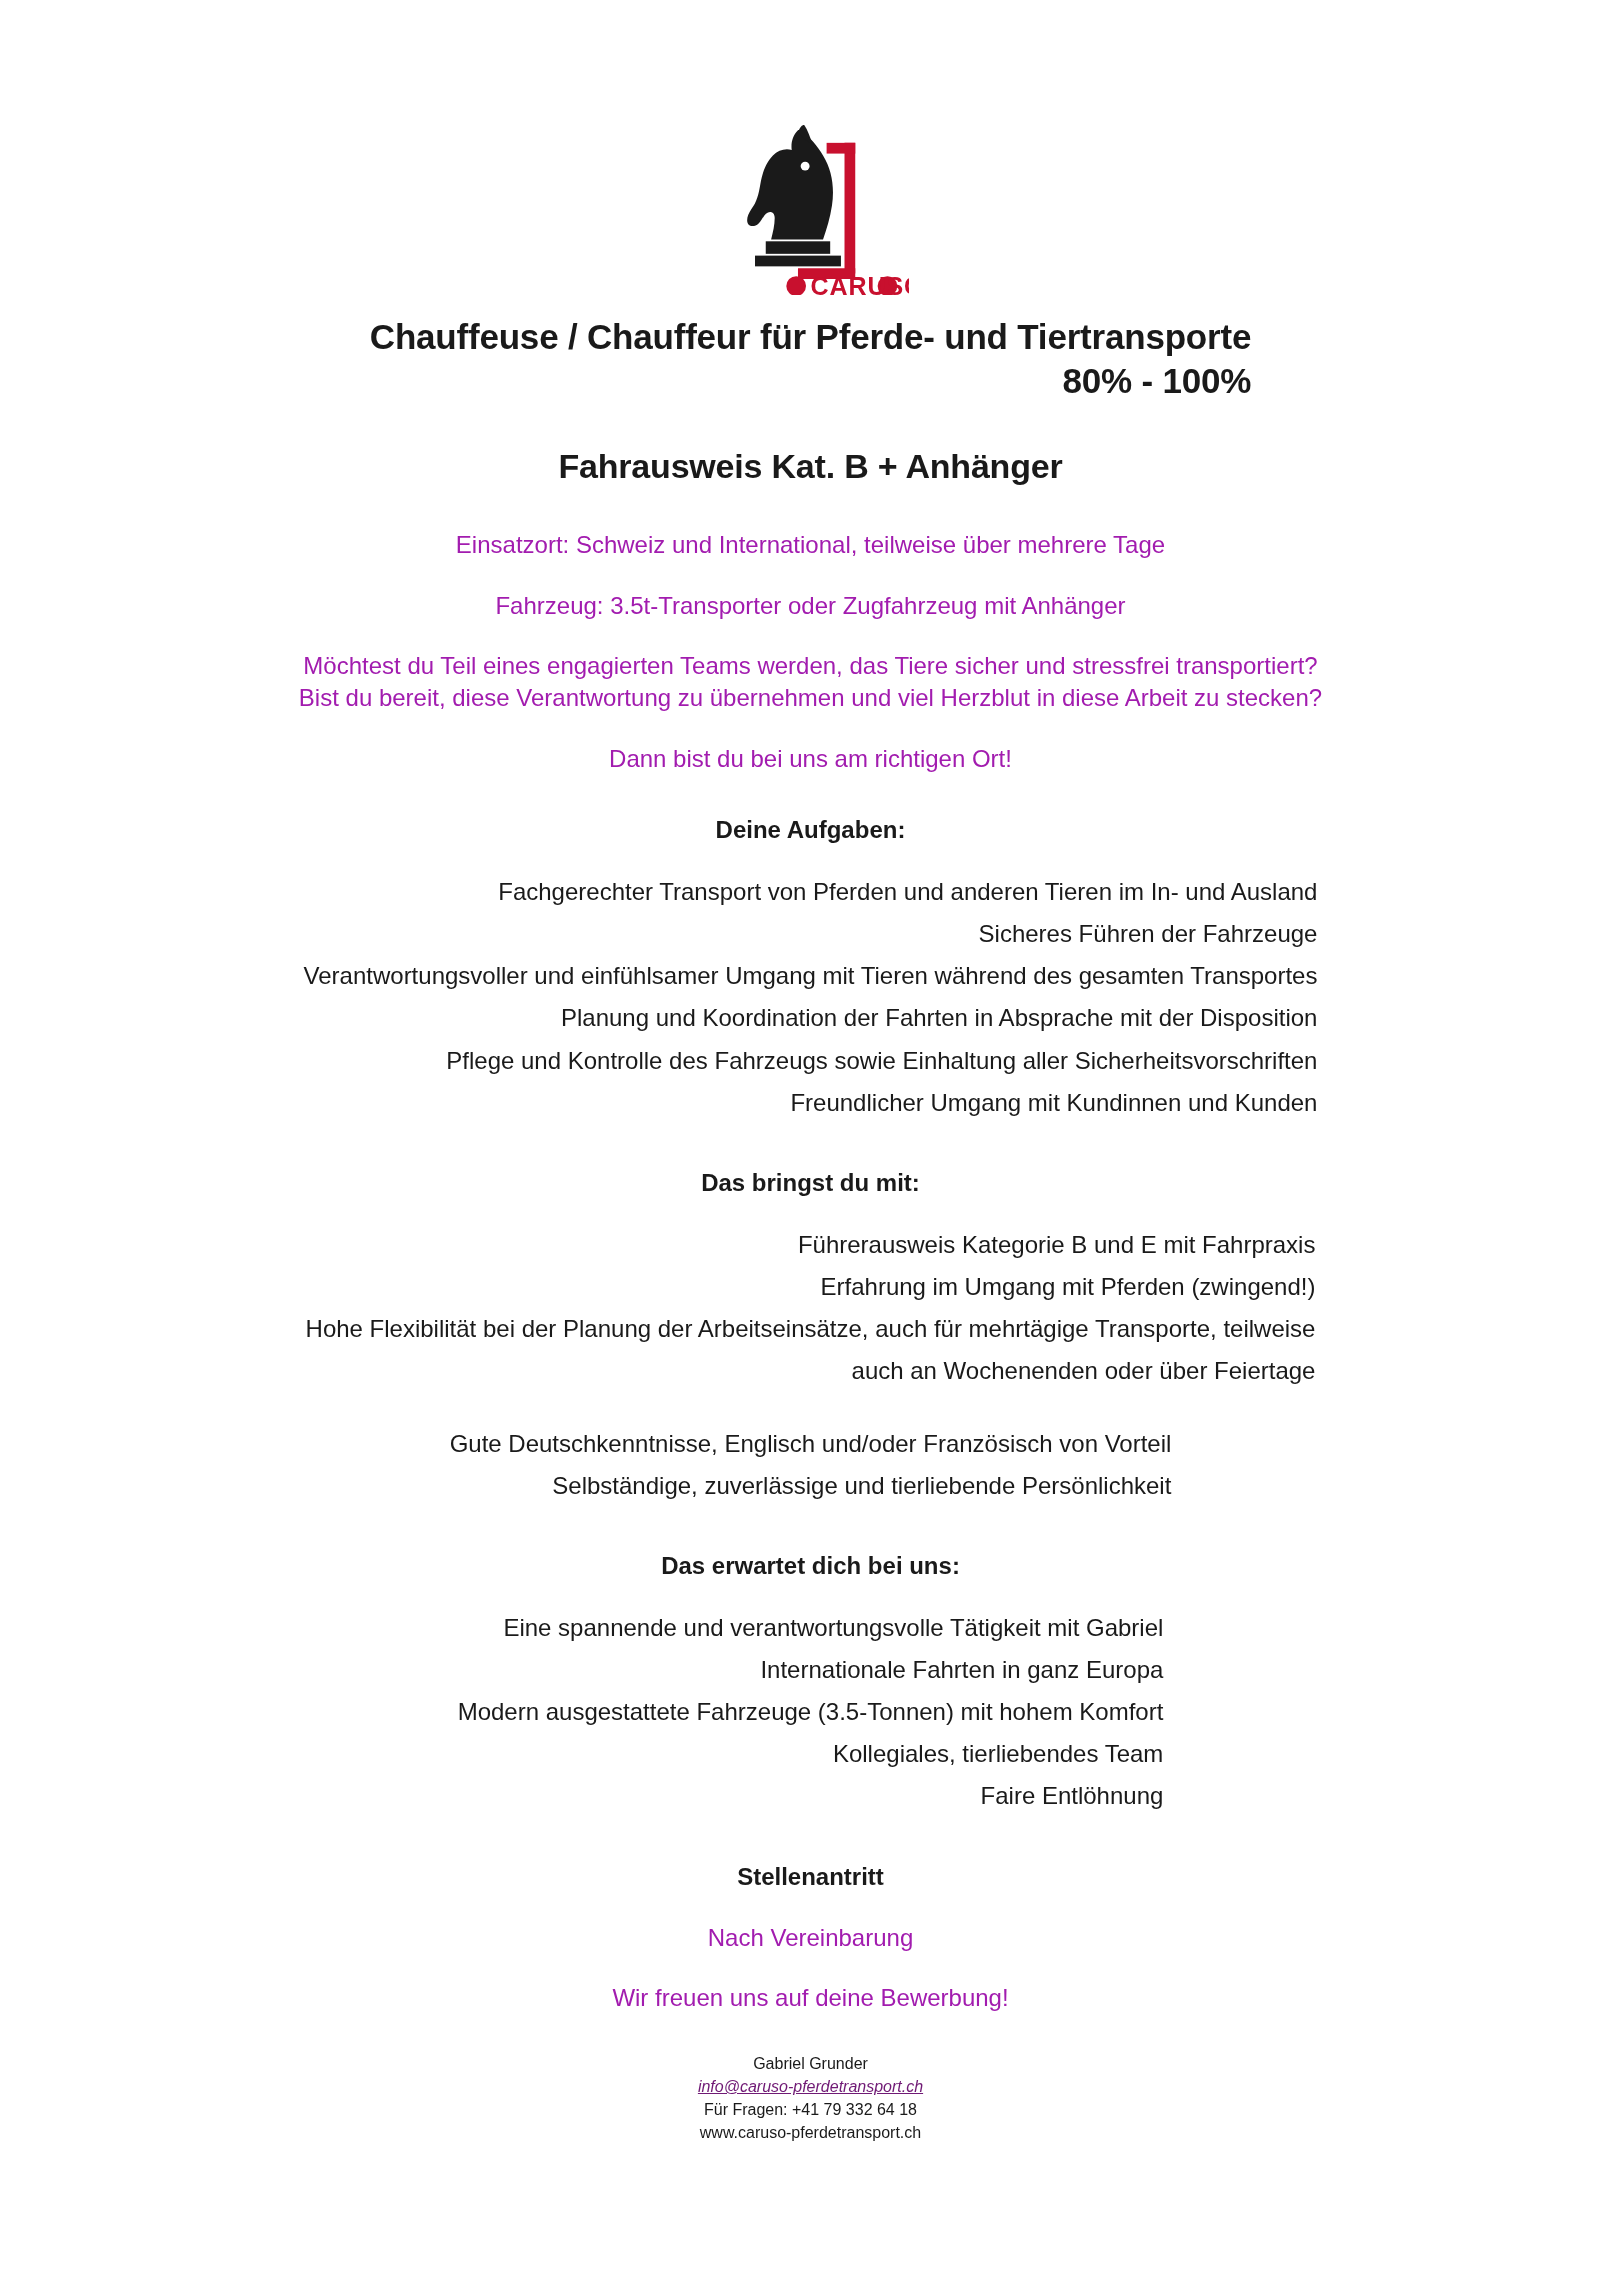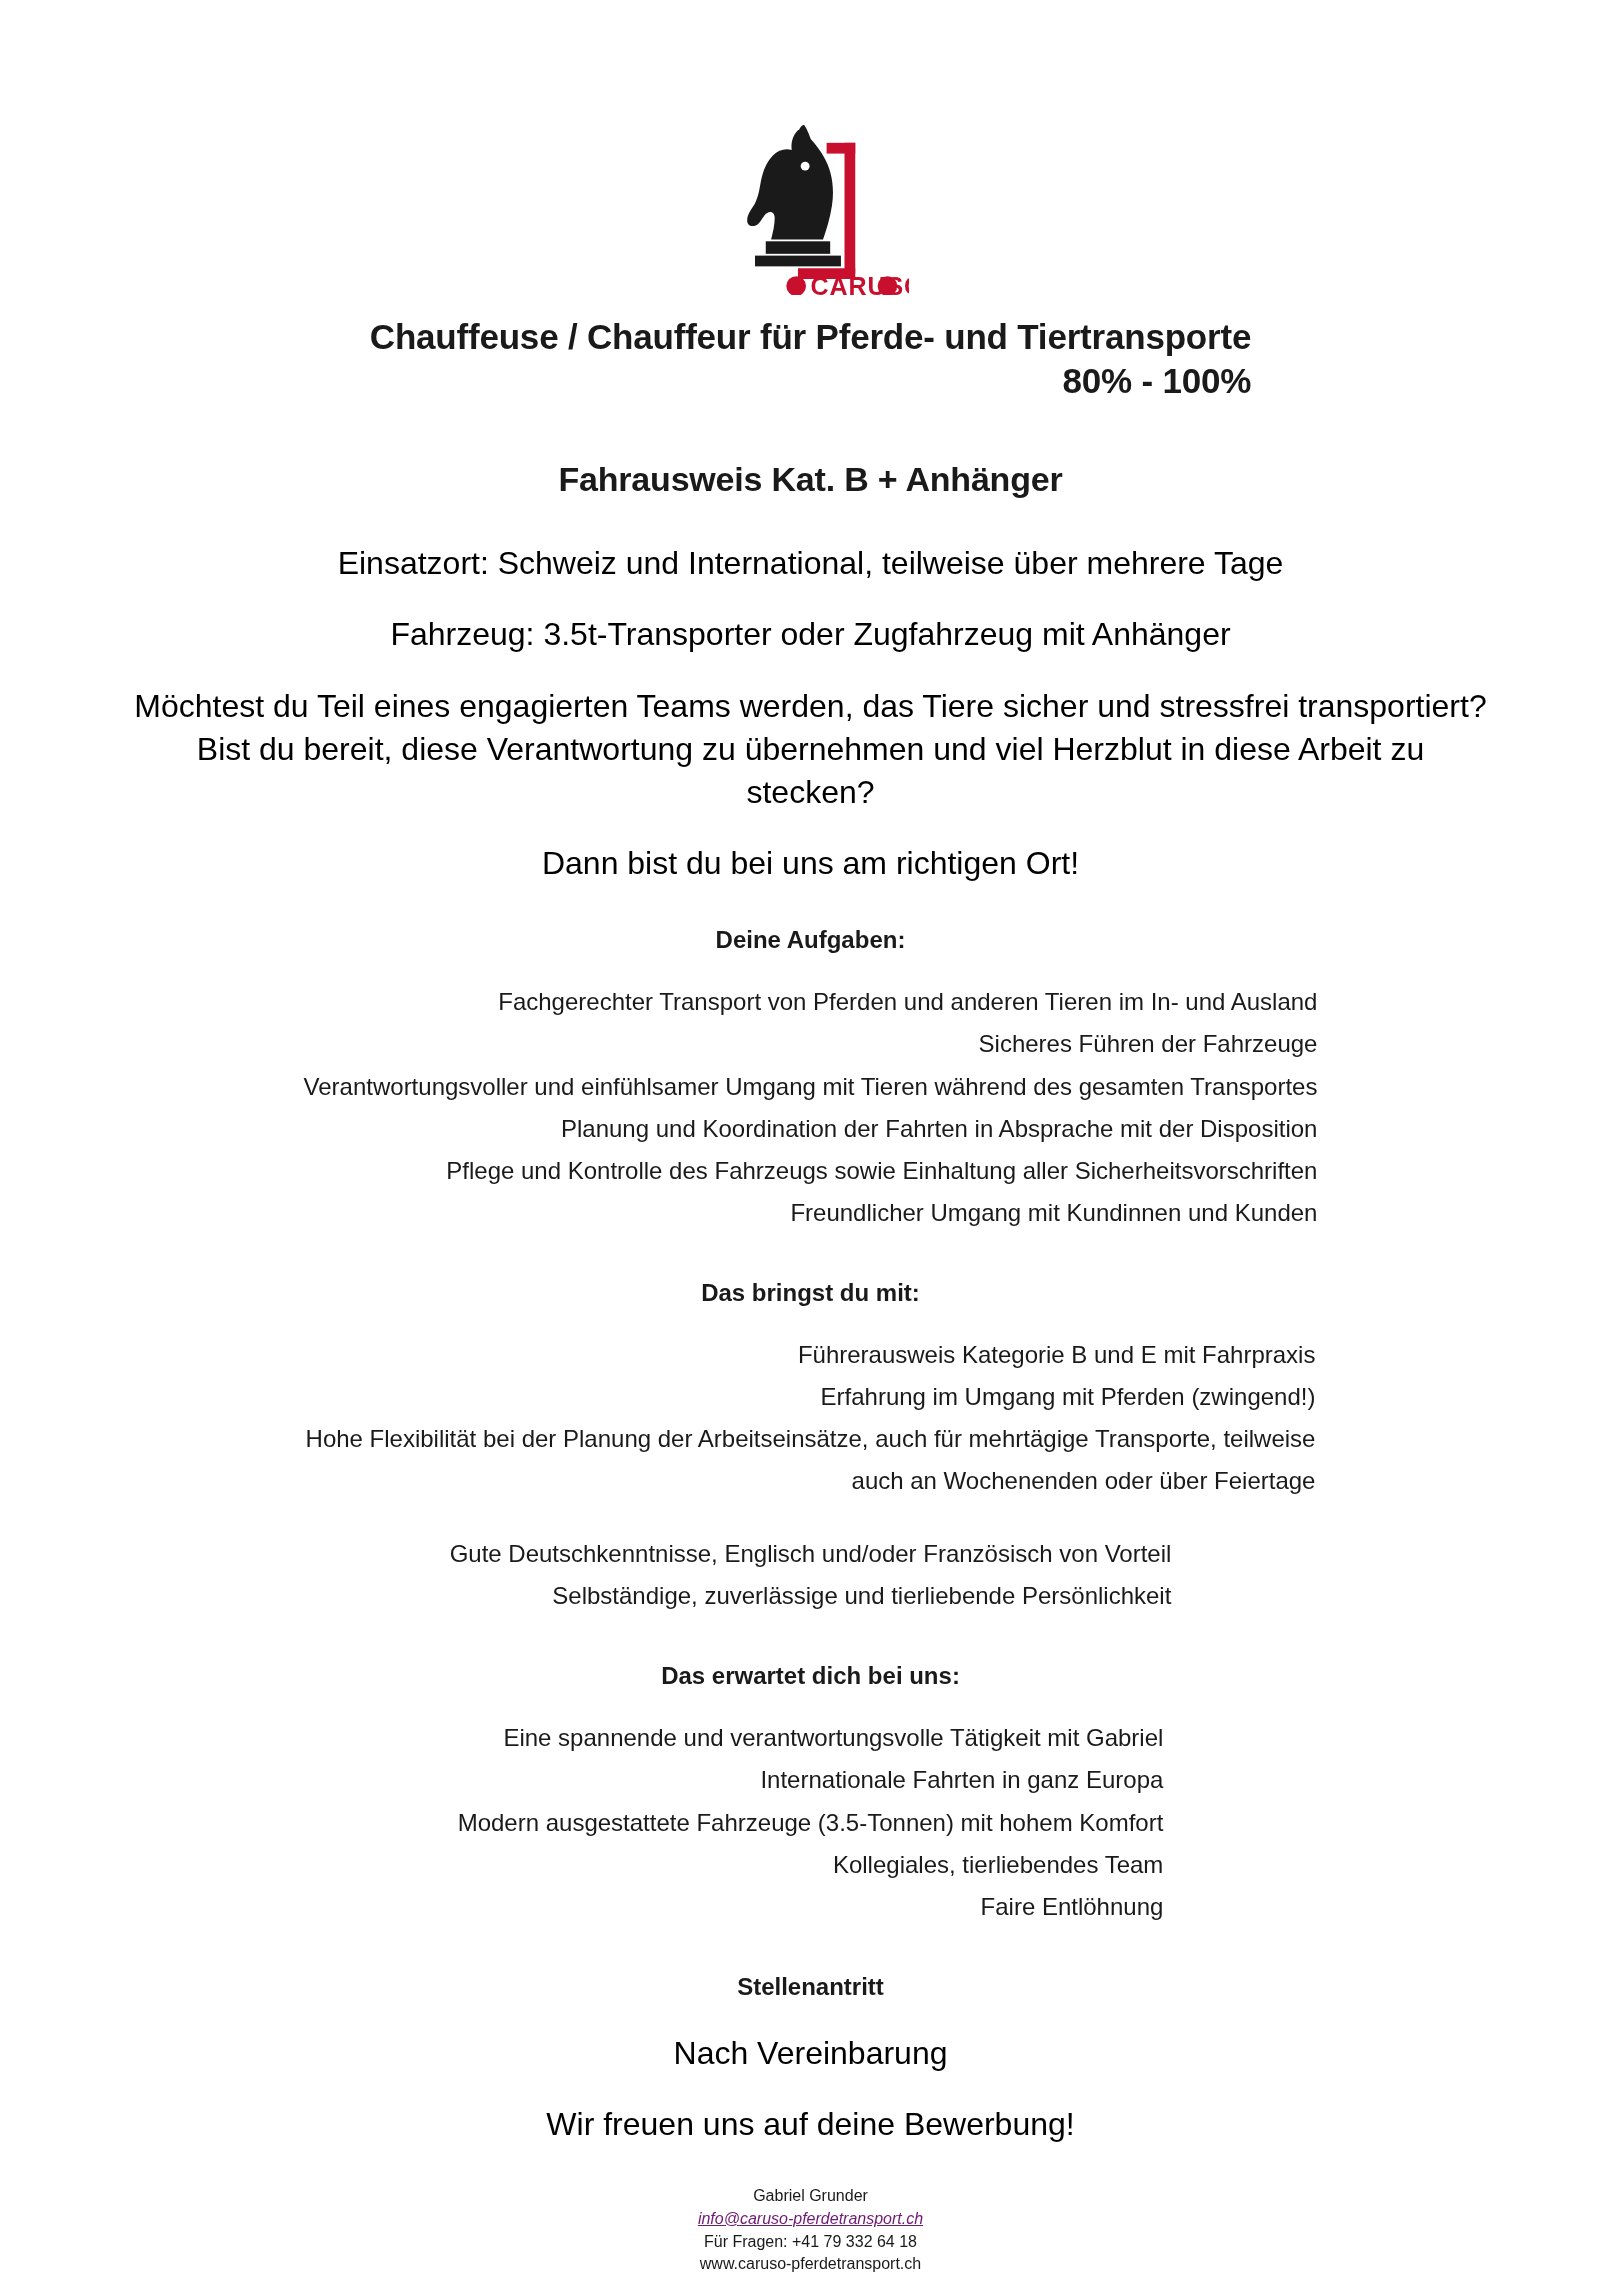--- a/index.html
+++ b/index.html
@@ -41,30 +41,30 @@
     line-height: 1.28;
     margin: 0;
     letter-spacing: -0.2px;
   }
   .title .line2 { display: block; }
 
   .subtitle {
     font-size: 34px;
     font-weight: bold;
     text-align: center;
-    margin: 56px 0 0 0;
+    margin: 43px 0 0 0;
     letter-spacing: -0.2px;
   }
 
   .para {
-    font-size: 32px;
+    font-size: 24px;
     text-align: center;
     line-height: 1.35;
     margin: 0;
-    color: #000000;
+    color: #a21caf;
   }
   .para.gap-lg { margin-top: 43px; }
   .para.gap-md { margin-top: 28px; }
   .para.gap-sm { margin-top: 31px; }
 
   .section-head {
     font-size: 24px;
     font-weight: bold;
     text-align: center;
     margin: 41px 0 0 0;

